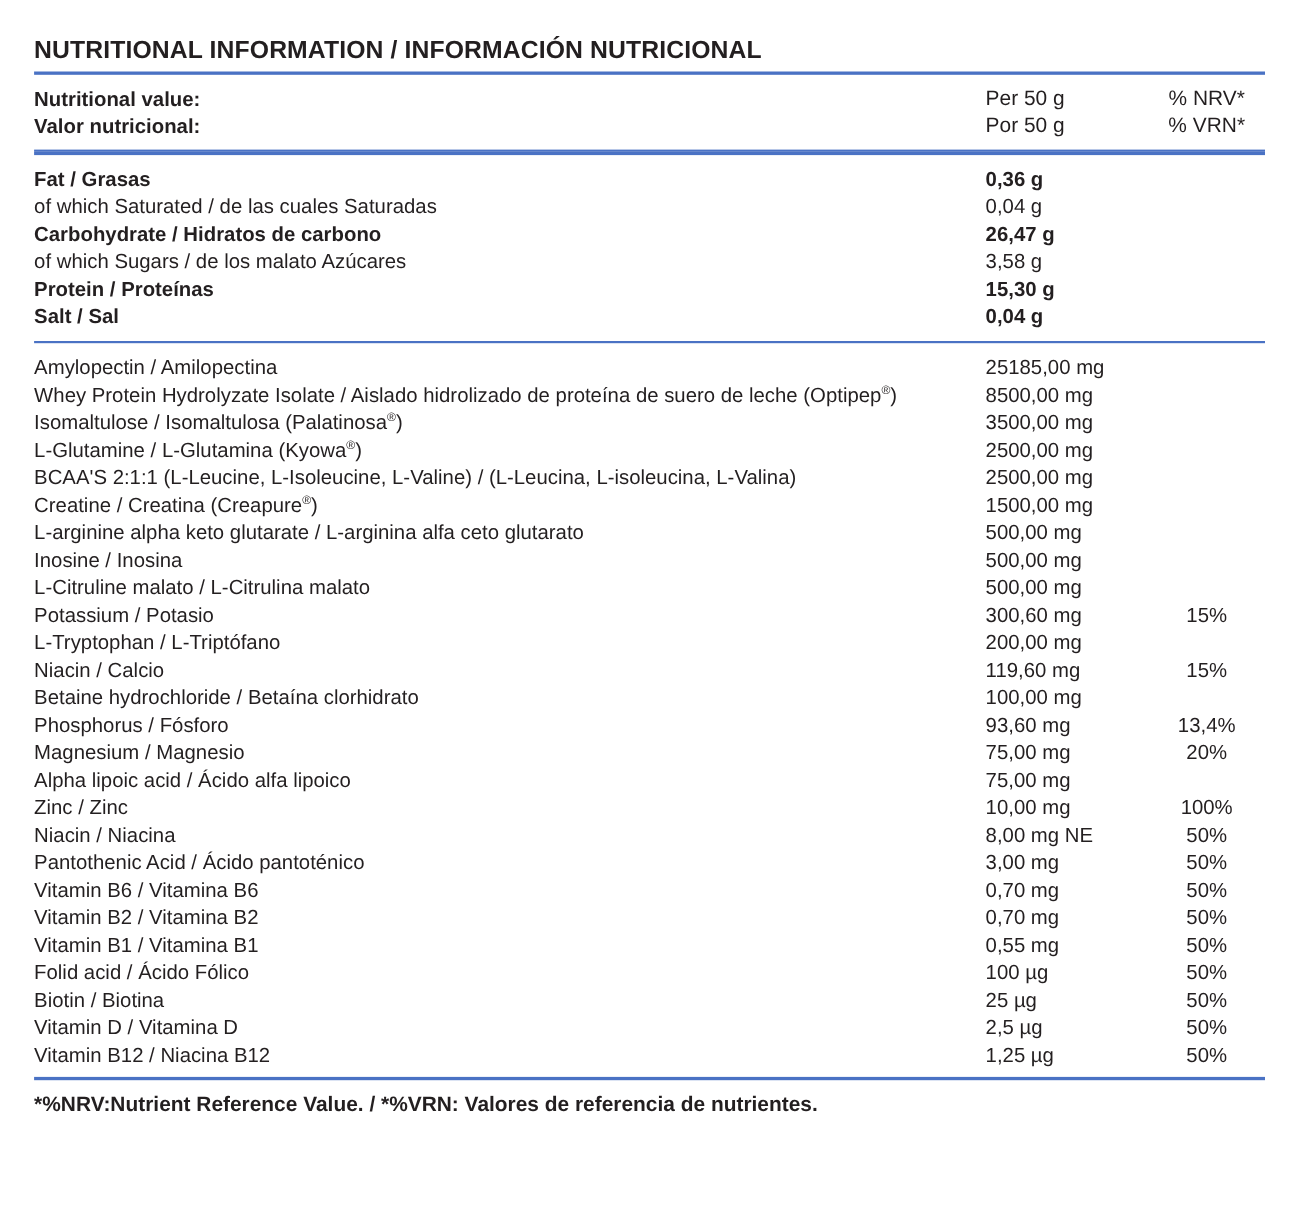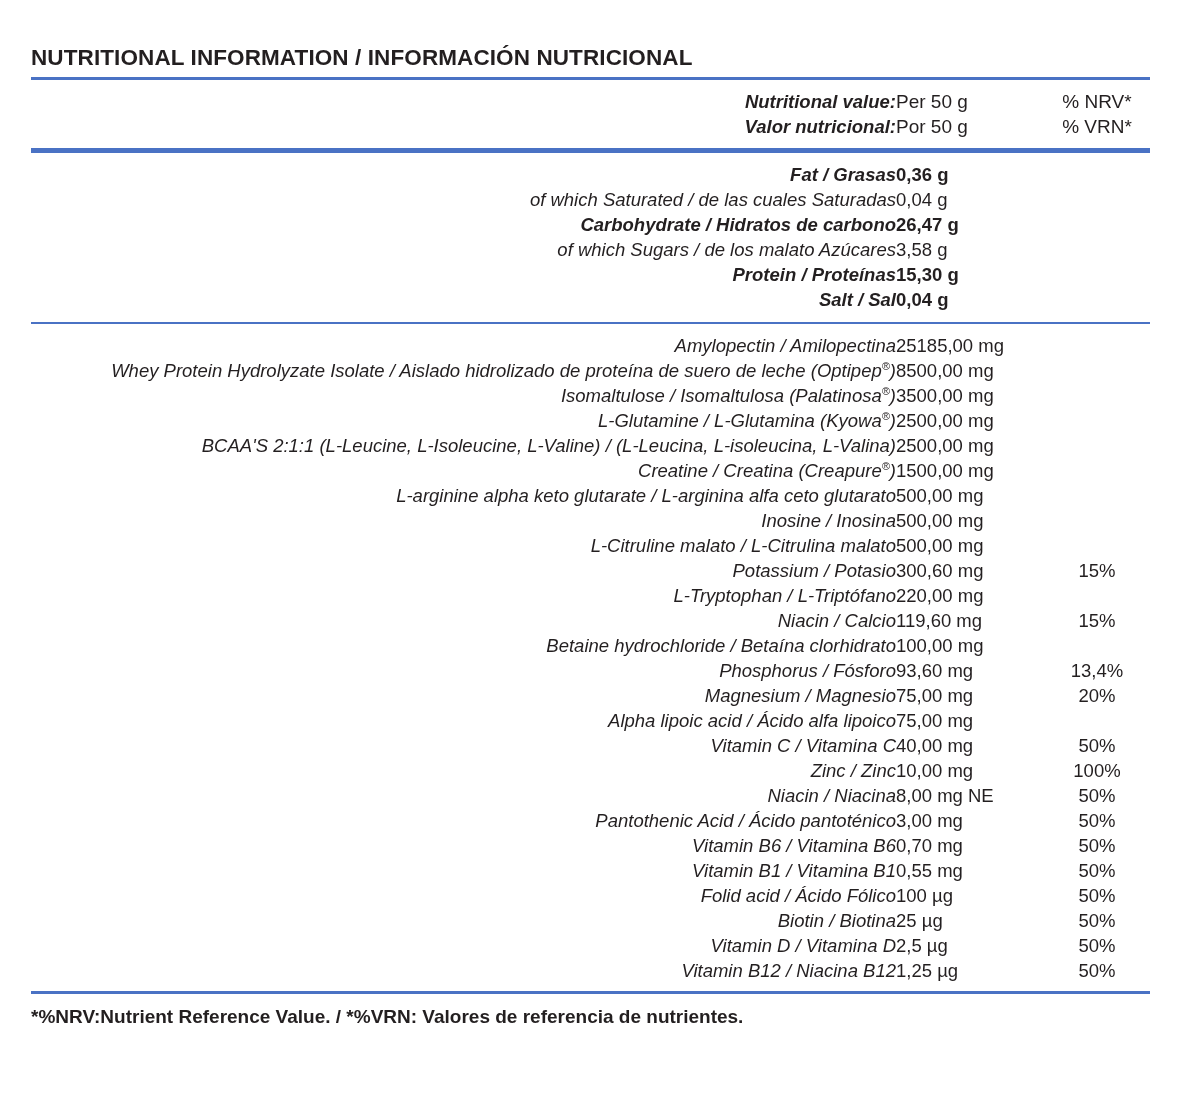--- a/index.html
+++ b/index.html
@@ -12,21 +12,21 @@
     height: 1107px;
     font-family: "Liberation Sans", sans-serif;
     color: #231f20;
     overflow: hidden;
   }
   .panel {
     position: relative;
     width: 1181px;
     height: 1107px;
     box-sizing: border-box;
-    padding: 17px 31px;
+    padding: 5px 31px;
   }
 
   
   .title {
     font-size: 22.5px;
     font-weight: bold;
     letter-spacing: 0.1px;
     color: #231f20;
     padding-top: 28px;
     padding-bottom: 6px;
@@ -52,21 +52,21 @@
   table.nt col.c-value  { width: 148px; }
   table.nt col.c-nrv    { width: 106px; }
 
   table.nt td {
     padding: 0;
     vertical-align: top;
     font-size: 18.5px;
     line-height: 25px;
     color: #231f20;
   }
-  td.name  { text-align: right; font-style: italic; }
+  td.name  { text-align: left; }
   td.value { text-align: left; padding-right: 78px; }
   td.nrv   { text-align: center; padding-right: 3px; }
 
   
   .hdr-block { padding: 9px 0 9px 0; }
   .hdr-block td { font-weight: bold; font-size: 19px; line-height: 26px; }
   .hdr-block td.value,
   .hdr-block td.nrv { font-weight: normal; font-size: 19px; }
 
   
@@ -230,21 +230,21 @@
             <td class="value">500,00 mg</td>
             <td class="nrv"></td>
           </tr>
           <tr>
             <td class="name">Potassium / Potasio</td>
             <td class="value">300,60 mg</td>
             <td class="nrv">15%</td>
           </tr>
           <tr>
             <td class="name">L-Tryptophan / L-Triptófano</td>
-            <td class="value">220,00 mg</td>
+            <td class="value">200,00 mg</td>
             <td class="nrv"></td>
           </tr>
           <tr>
             <td class="name">Niacin / Calcio</td>
             <td class="value">119,60 mg</td>
             <td class="nrv">15%</td>
           </tr>
           <tr>
             <td class="name">Betaine hydrochloride / Betaína clorhidrato</td>
             <td class="value">100,00 mg</td>
@@ -259,45 +259,45 @@
             <td class="name">Magnesium / Magnesio</td>
             <td class="value">75,00 mg</td>
             <td class="nrv">20%</td>
           </tr>
           <tr>
             <td class="name">Alpha lipoic acid / Ácido alfa lipoico</td>
             <td class="value">75,00 mg</td>
             <td class="nrv"></td>
           </tr>
           <tr>
-            <td class="name">Vitamin C / Vitamina C</td>
-            <td class="value">40,00 mg</td>
-            <td class="nrv">50%</td>
-          </tr>
-          <tr>
             <td class="name">Zinc / Zinc</td>
             <td class="value">10,00 mg</td>
             <td class="nrv">100%</td>
           </tr>
           <tr>
             <td class="name">Niacin / Niacina</td>
             <td class="value">8,00 mg NE</td>
             <td class="nrv">50%</td>
           </tr>
           <tr>
             <td class="name">Pantothenic Acid / Ácido pantoténico</td>
             <td class="value">3,00 mg</td>
             <td class="nrv">50%</td>
           </tr>
           <tr>
             <td class="name">Vitamin B6 / Vitamina B6</td>
             <td class="value">0,70 mg</td>
             <td class="nrv">50%</td>
           </tr>
           <tr>
+            <td class="name">Vitamin B2 / Vitamina B2</td>
+            <td class="value">0,70 mg</td>
+            <td class="nrv">50%</td>
+          </tr>
+          <tr>
             <td class="name">Vitamin B1 / Vitamina B1</td>
             <td class="value">0,55 mg</td>
             <td class="nrv">50%</td>
           </tr>
           <tr>
             <td class="name">Folid acid / Ácido Fólico</td>
             <td class="value">100 µg</td>
             <td class="nrv">50%</td>
           </tr>
           <tr>

